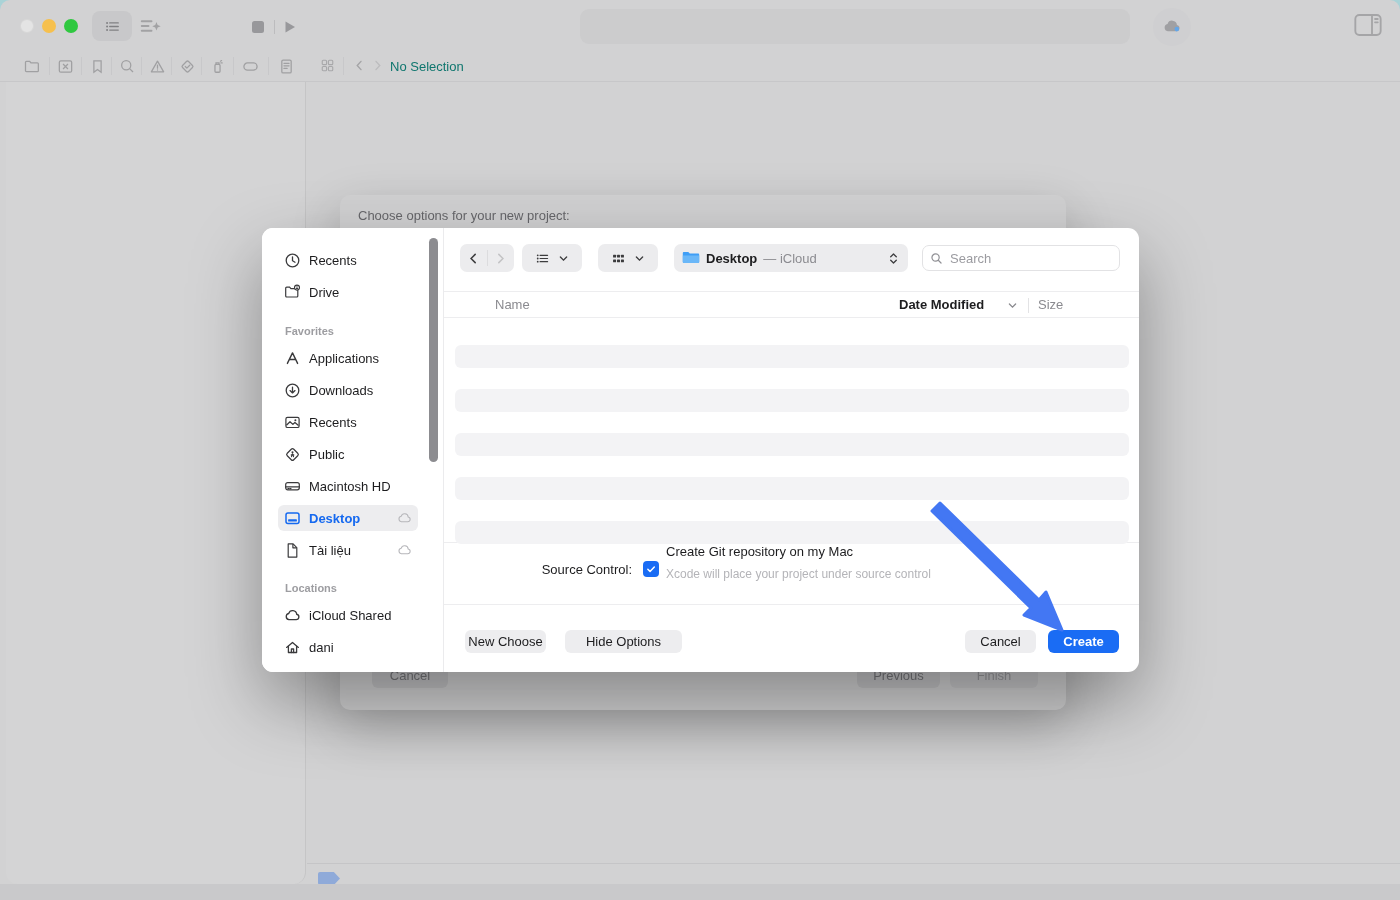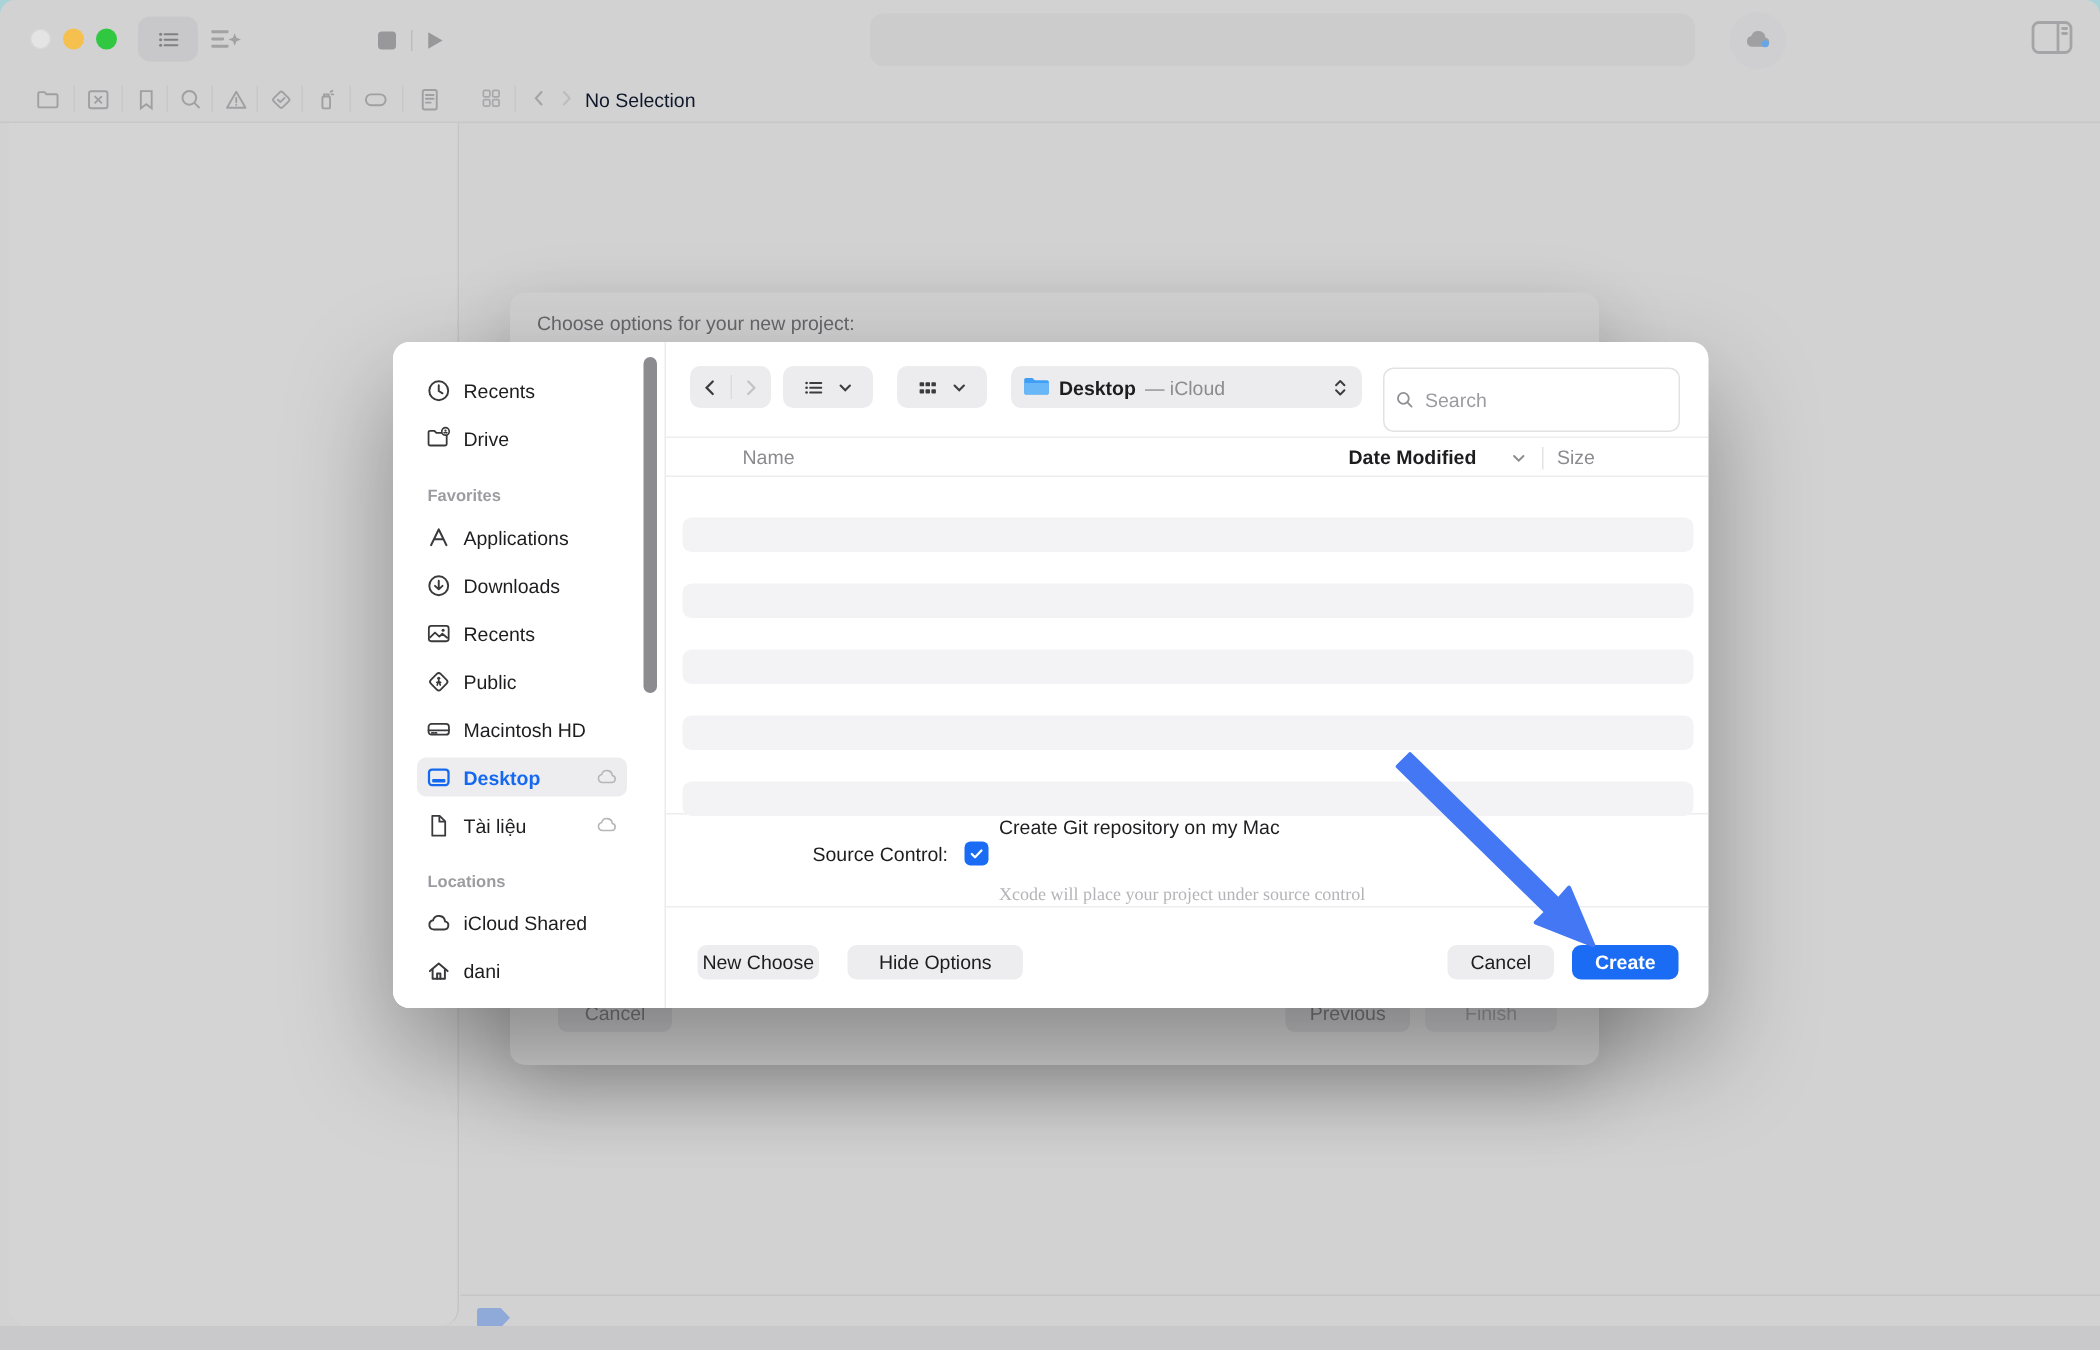--- a/index.html
+++ b/index.html
@@ -20,21 +20,21 @@
   .status-pill { left:580px; top:9px; width:550px; height:35px; background:#cccccd; border-radius:9px; }
   .vline { width:1px; background:#c6c6c8; }
   .row2 { left:0; top:50px; width:1400px; height:32px; border-bottom:1px solid #c7c7c9; }
   .r2ic { top:8px; color:#a0a0a2; }
   .r2sep { top:7px; height:18px; background:#c8c8ca; }
   .navpanel { left:6px; top:82px; width:300px; height:802px; background:#d4d4d5; border-right:1px solid #c5c5c6; border-radius:0 0 12px 12px; }
   .bottomstrip { left:0; top:884px; width:1400px; height:16px; background:#c9c9cb; }
   .editorline { left:307px; top:863px; width:1093px; height:1px; background:#c5c5c7; }
   .bluetag { left:318px; top:872px; width:22px; height:13px; background:#8faad9;
     clip-path:polygon(0 0,72% 0,100% 50%,72% 100%,0 100%); border-radius:2px; }
-  .dimtext { color:#0f172a; }
+  .dimtext { color:#0f766e; }
 
   
   .sheet { left:340px; top:195px; width:726px; height:515px; background:#d0d0d1; border-radius:10px;
     box-shadow:0 18px 50px rgba(0,0,0,.22); }
   .sheet-title { left:18px; top:13px; color:#66666a; }
   .sheet-btn { top:469px; height:24px; border-radius:6px; background:#c2c2c4; color:#76767a;
     text-align:center; line-height:24px; }
 
   
   .dialog { left:262px; top:228px; width:877px; height:444px; background:#fff; border-radius:11px;
@@ -49,36 +49,36 @@
   .sb-head.loc { margin-top:18px; }
   .sb-scroll { left:167px; top:10px; width:9px; height:224px; background:#8c8c90; border-radius:5px; }
 
   .content { left:182px; top:0; width:695px; height:444px; }
   .seg { top:16px; height:28px; background:#ececee; border-radius:7px; display:flex; align-items:center; justify-content:center; }
   .seg .half { flex:1; display:flex; align-items:center; justify-content:center; height:100%; }
   .popup { left:230px; top:16px; width:234px; height:28px; background:#ececee; border-radius:7px; display:flex; align-items:center; padding:0 8px; gap:6px; }
   .popup .pname { font-weight:600; }
   .popup .psuf { color:#8b8b90; }
   .popup .pupdn { margin-left:auto; color:#3c3c3e; }
-  .searchf { left:478px; top:17px; width:198px; height:43px; background:#fff; border:1px solid #e2e2e4; border-radius:7px; display:flex; align-items:center; padding:0 7px; gap:5px; }
+  .searchf { left:478px; top:17px; width:198px; height:26px; background:#fff; border:1px solid #e2e2e4; border-radius:7px; display:flex; align-items:center; padding:0 7px; gap:5px; }
   .searchf input { border:none; outline:none; background:transparent; width:150px; font:13px "Liberation Sans","DejaVu Sans",sans-serif; color:#1d1d1f; }
   .searchf input::placeholder { color:#9b9ba0; }
 
   .hdr { left:0; top:63px; width:695px; height:27px; border-top:1px solid #ededef; border-bottom:1px solid #ededef; }
   .hdr .h { top:5px; color:#8a8a8f; }
   .hdr .h.sort { color:#1d1d1f; font-weight:600;margin-left:44px; }
   .hdr .vdiv { left:584px; top:6px; height:15px; background:#e3e3e5; }
   .listarea { left:0; top:90px; width:695px; height:225px; border-bottom:1px solid #ededef; }
   .erow { left:11px; width:674px; height:23px; background:#f3f3f5; border-radius:6px; }
 
   .scblock { left:0; top:315px; width:695px; height:62px; border-bottom:1px solid #ededef; }
   .sclabel { left:0; top:19px; width:188px; text-align:right; }
   .cbx { left:199px; top:18px; width:16px; height:16px; background:#1a6cf4; border-radius:4px; display:flex; align-items:center; justify-content:center; }
   .cblabel { left:222px; top:1px; }
-  .schelp { left:222px; top:46px; font-size:12px; color:#b4b4b8;font-family:Liberation Serif, serif; }
+  .schelp { left:222px; top:24px; font-size:12px; color:#b4b4b8; }
 
   .dbtn { top:402px; height:23px; border-radius:6px; background:#ededef; color:#1d1d1f; text-align:center; line-height:23px; }
   .dbtn.primary { background:#1a6cf4; color:#fff; font-weight:600; }
 
   .arrow { left:925px; top:495px; z-index:50; }
 </style>
 </head>
 <body>
 
 <div id="screen">

